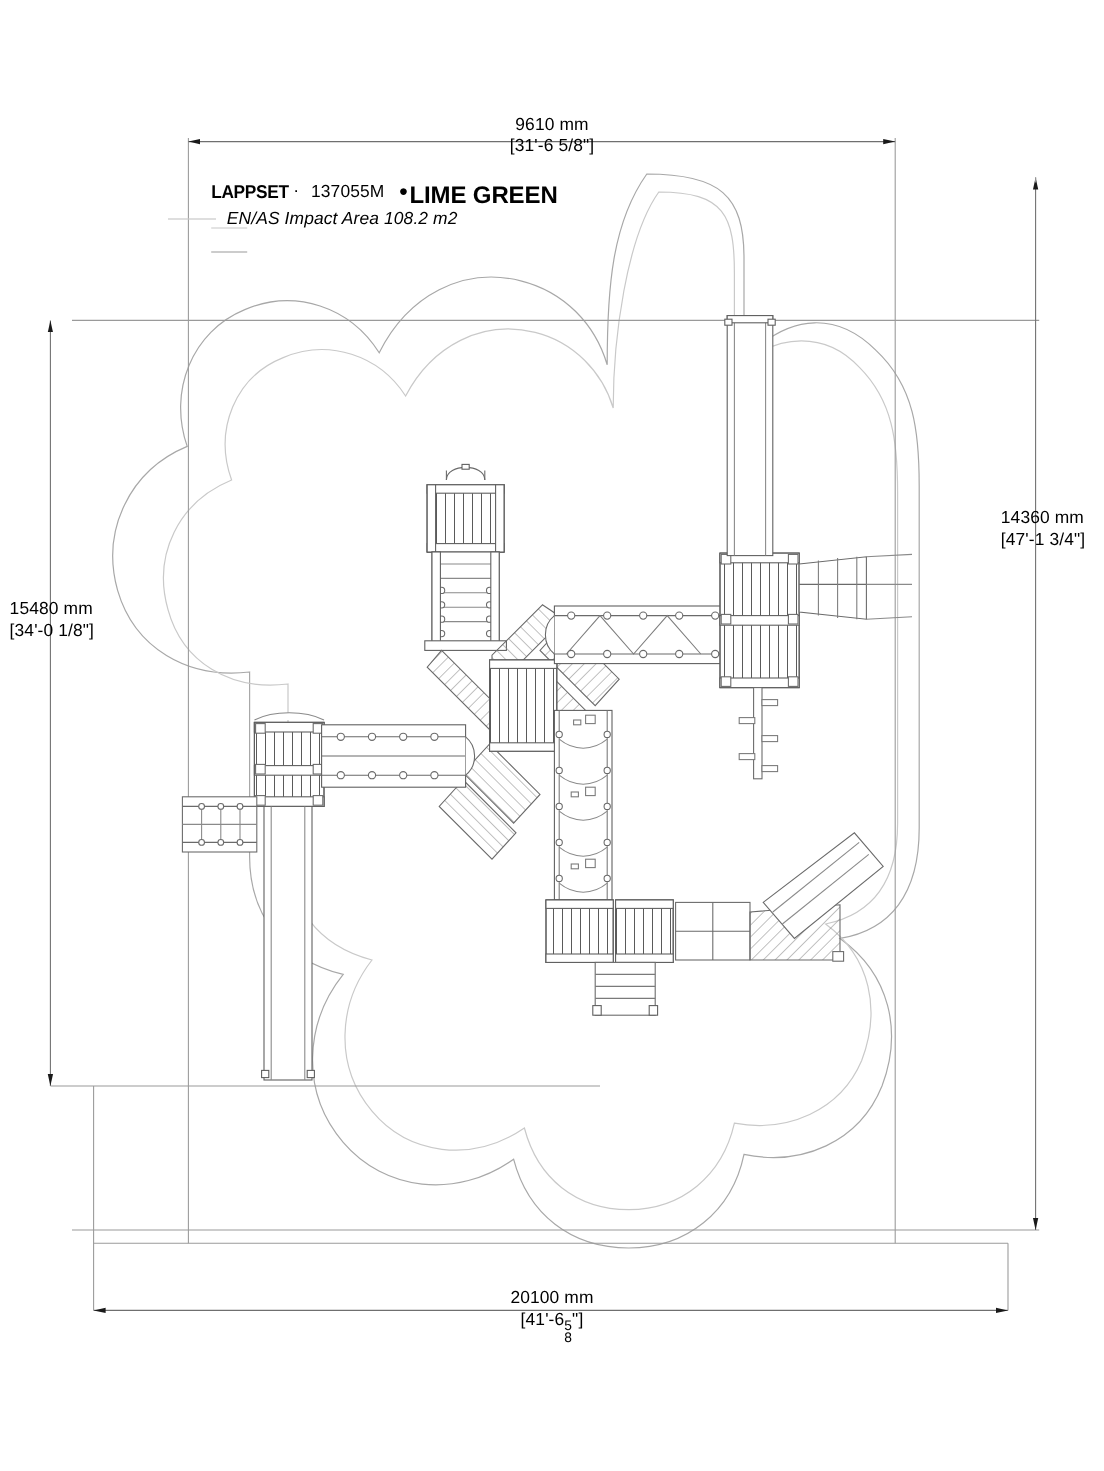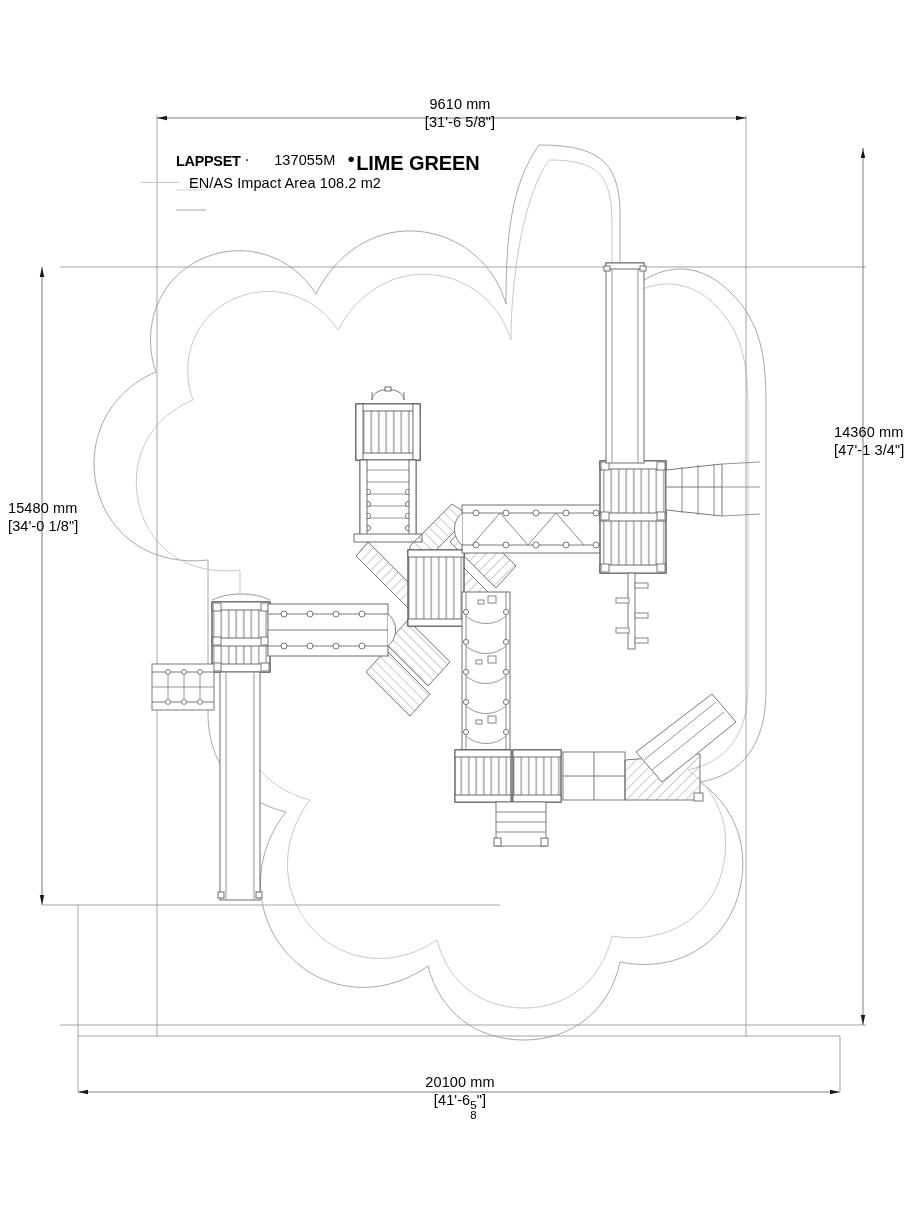--- a/index.html
+++ b/index.html
@@ -35,25 +35,25 @@
   
   #legend{position:absolute;left:176px;top:152px;}
   #legend .title{
     white-space:nowrap;height:20px;display:flex;align-items:flex-start;
   }
   #legend .brand{
     font-weight:bold;font-size:15.5px;letter-spacing:-0.3px;
     transform:scaleX(0.93);transform-origin:left center;
   }
   #legend .brand-dot{font-weight:bold;font-size:10px;}
-  #legend .code{font-size:14.5px;margin-left:26px;letter-spacing:0.1px;}
+  #legend .code{font-size:14.5px;margin-left:11px;letter-spacing:0.1px;}
   #legend .bullet{font-size:13px;margin-left:12px;line-height:1;position:relative;top:-0.5px;}
   #legend .colorname{font-weight:bold;font-size:20px;letter-spacing:-0.1px;margin-left:1px;}
 
-  #legend .row{display:flex;align-items:center;height:21px;}
+  #legend .row{display:flex;align-items:center;height:21px;font-style:italic;}
   #legend .swatch{width:40px;height:0;border-top:1px solid #c8c8c8;margin-right:9px;margin-left:-36px;}
   #legend .row.falling .swatch{border-top-color:#9a9a9a;}
   #legend .rowlabel{font-size:14.5px;letter-spacing:0.1px;white-space:nowrap;}
 </style>
 </head>
 <body>
 
 <div id="sheet">
 
   <svg viewBox="0 0 920 1226" xmlns="http://www.w3.org/2000/svg">

